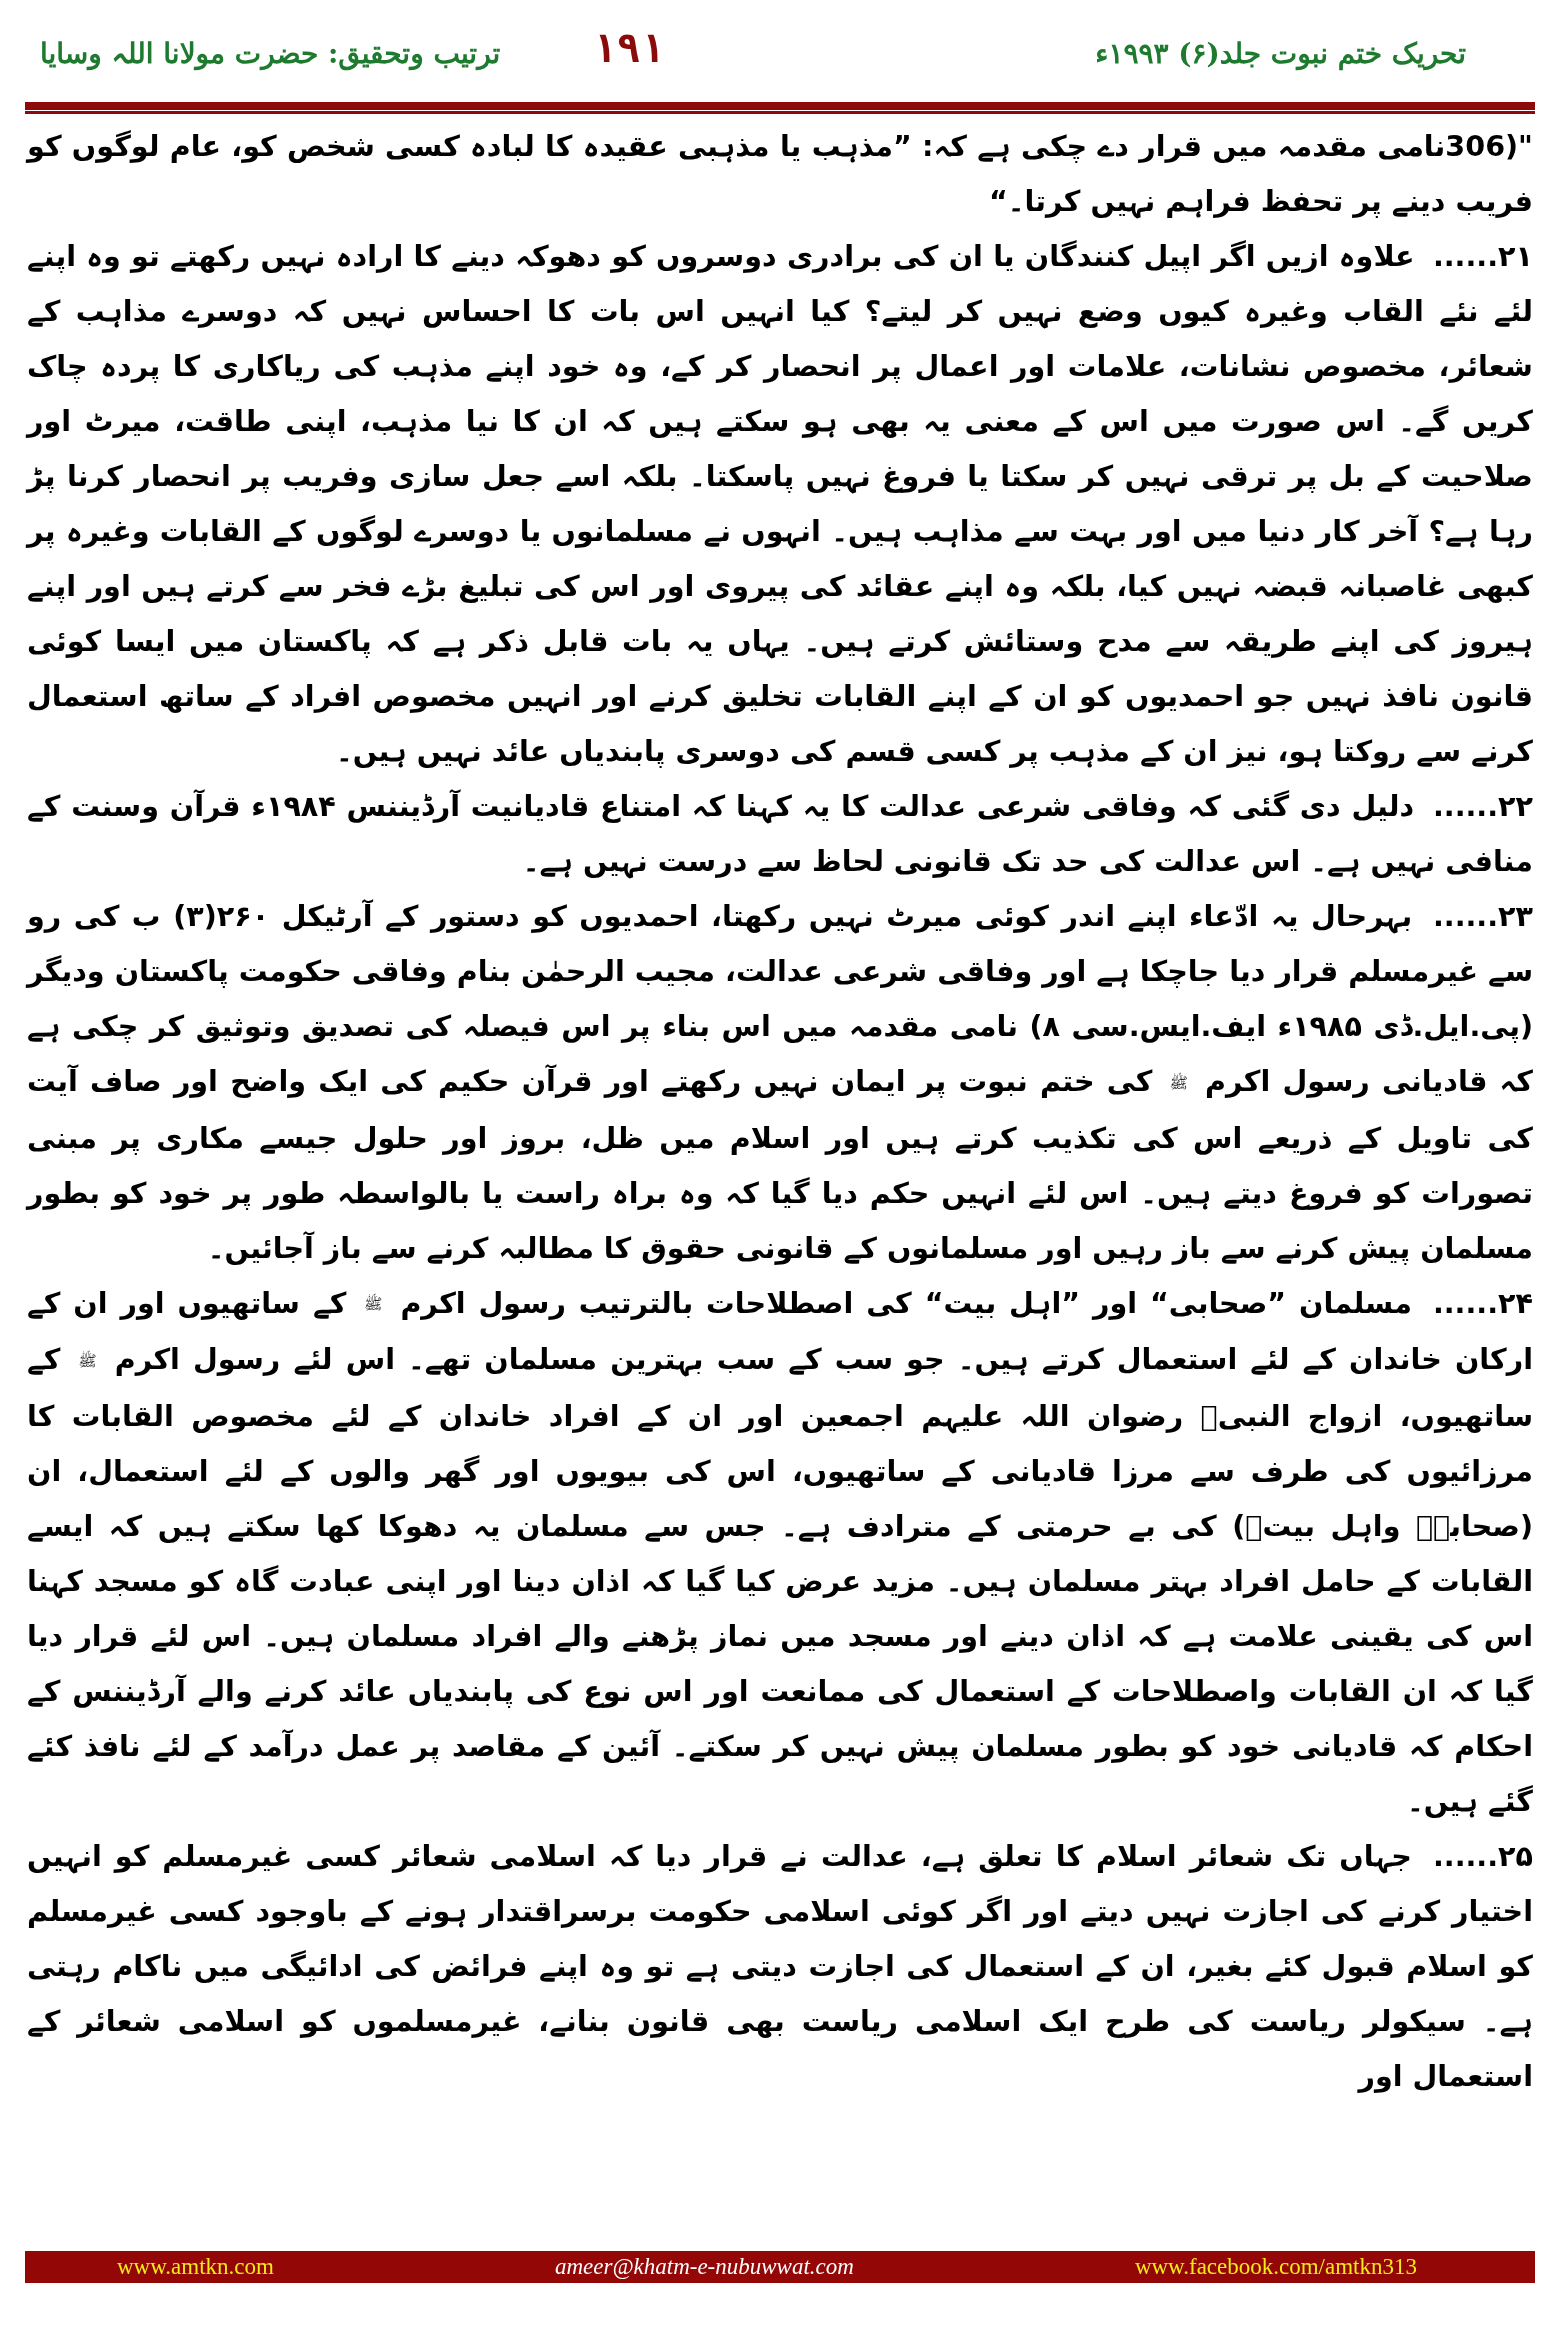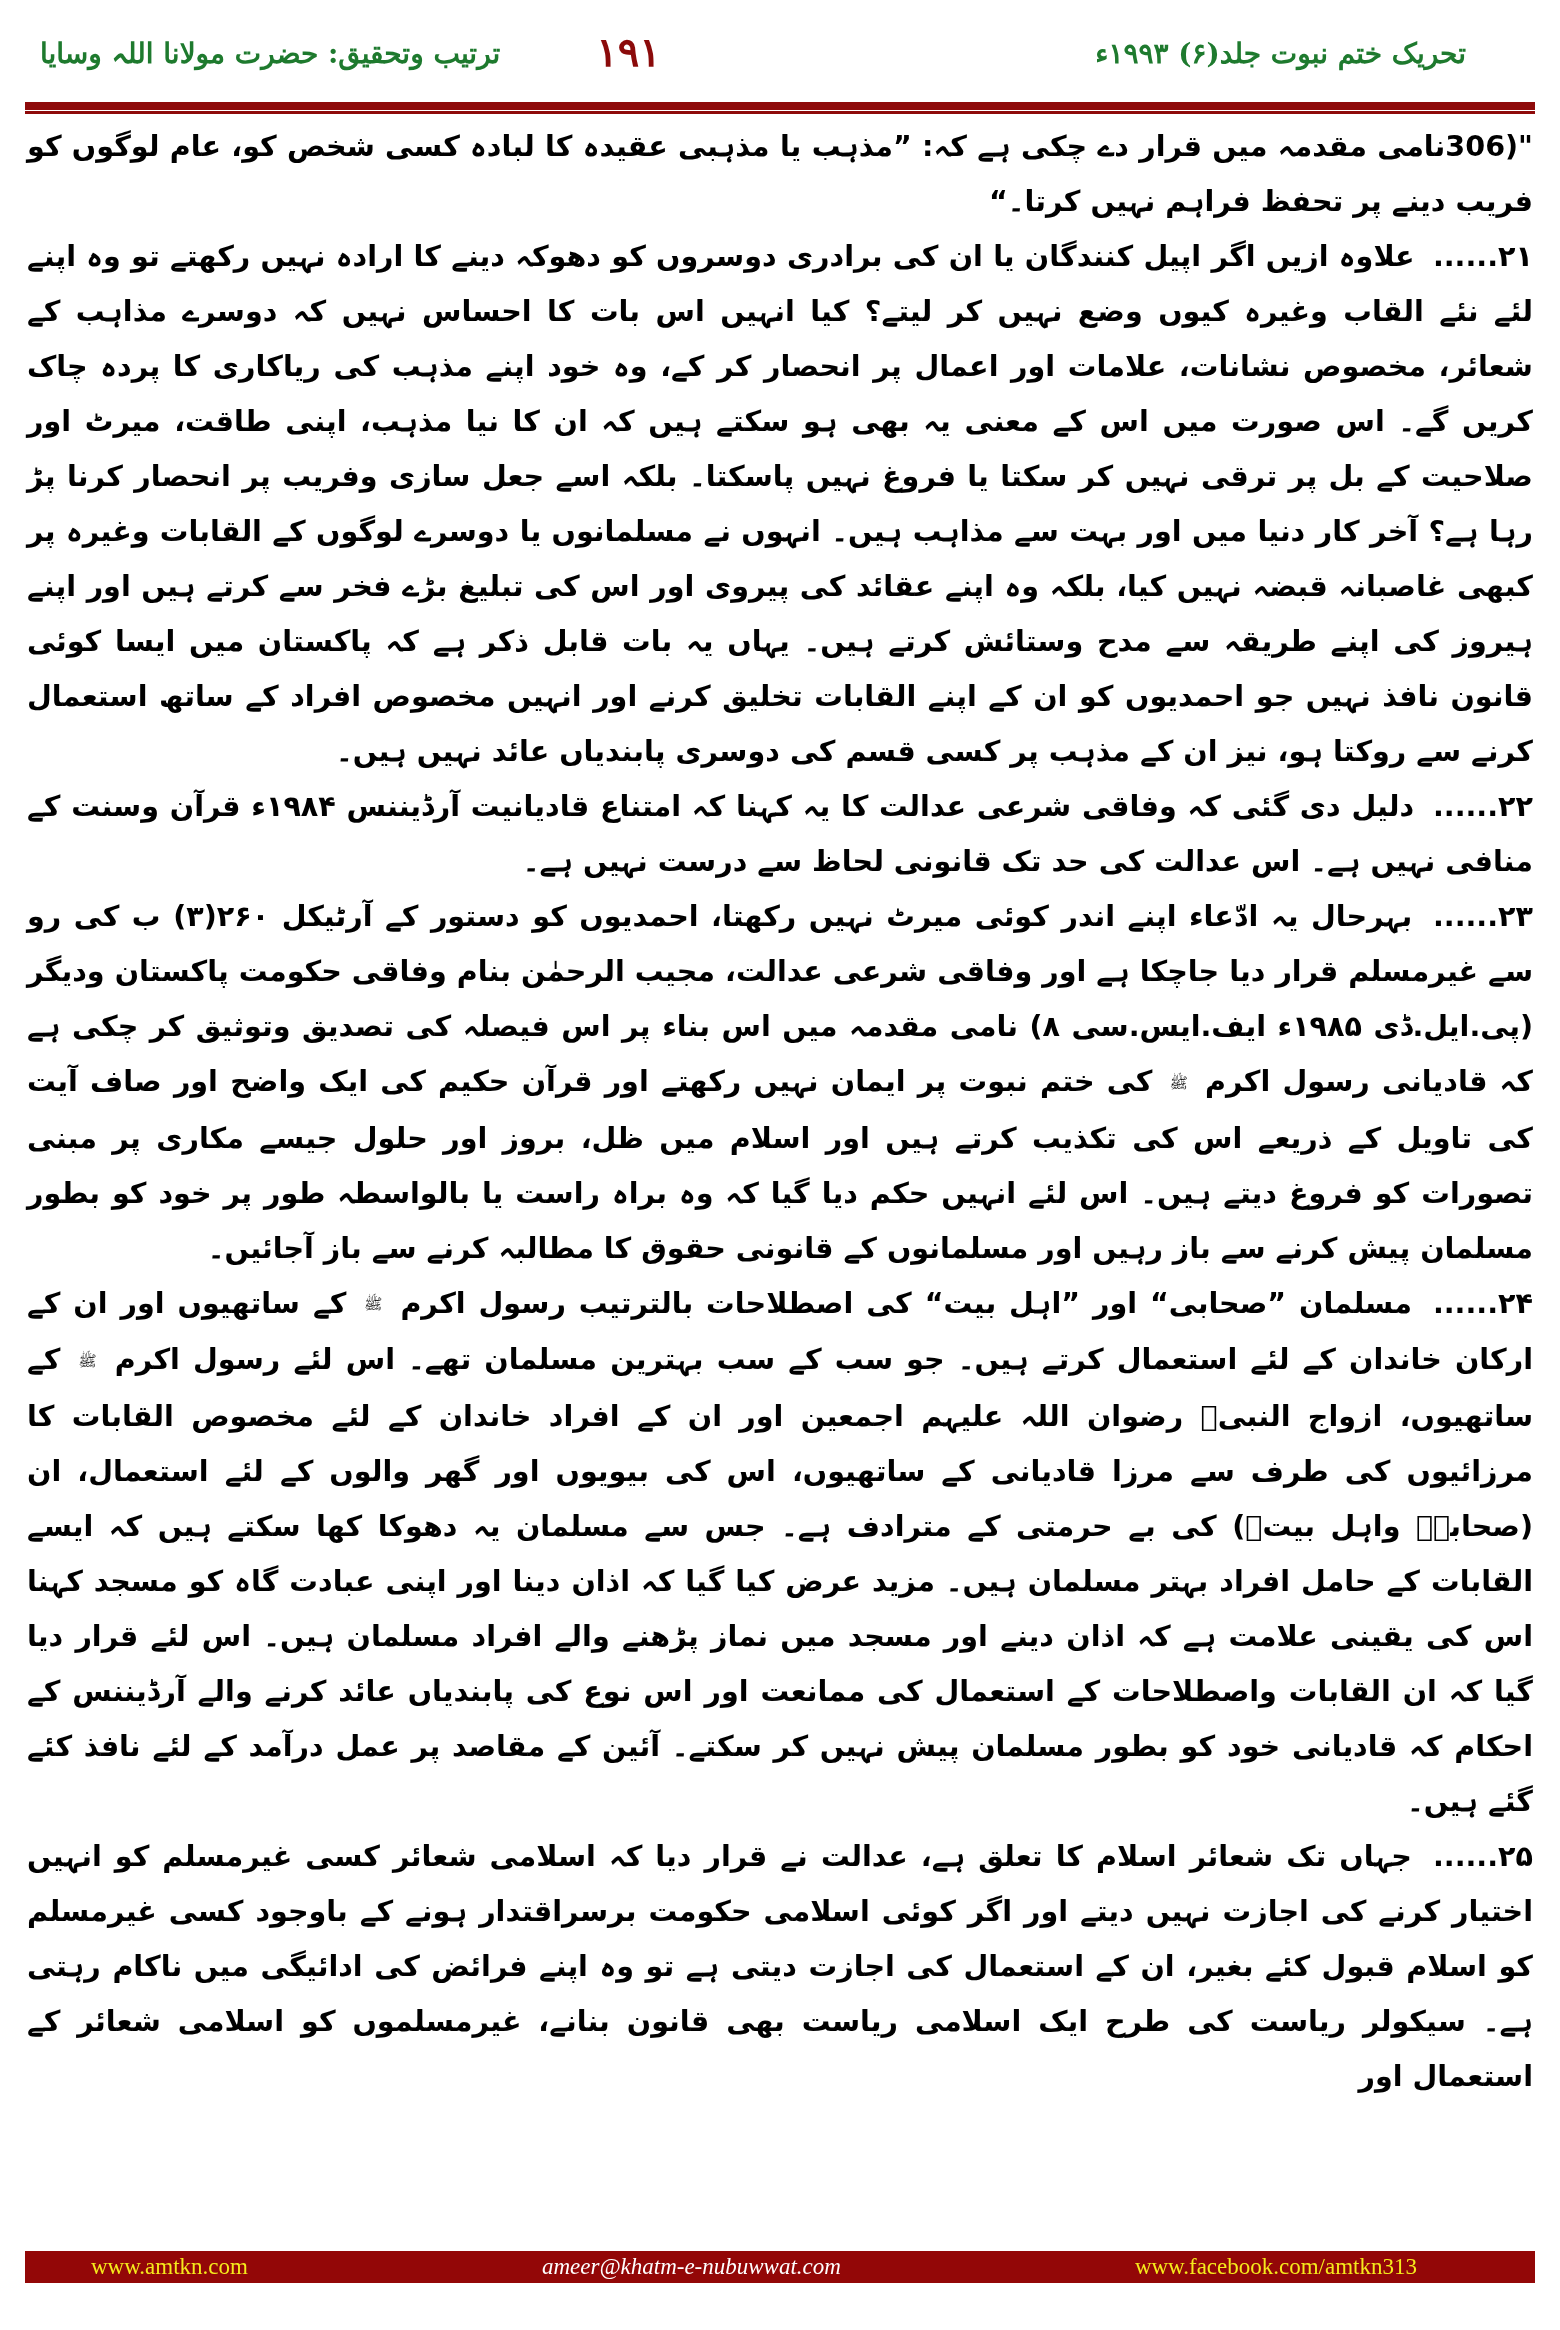--- a/index.html
+++ b/index.html
@@ -34,21 +34,21 @@
     }
     .hdr-right { right: 94px; }
     .hdr-left { left: 40px; }
     .page-number {
       position: absolute;
       top: 25px;
       left: 0;
       width: 1257px;
       text-align: center;
       color: #8b0a0a;
-      font-family: Liberation Sans, sans-serif;
+      font-family: Liberation Mono, monospace;
       font-weight: bold;
       font-size: 40px;
       line-height: 54px;
       direction: rtl;
     }
     .rule-thick {
       position: absolute;
       left: 25px;
       width: 1510px;
       top: 102px;
@@ -102,21 +102,21 @@
       justify-content: space-between;
       font-family: "Liberation Serif", serif;
       font-size: 23px;
       line-height: 32px;
     }
     .footer-link {
       display: inline-block;
       text-decoration: none;
       cursor: pointer;
     }
-    .fl-web { color: #f5ea1c; margin-left: 66px; }
+    .fl-web { color: #f5ea1c; margin-left: 92px; }
     .fl-mail { color: #ffffff; font-style: italic; }
     .fl-fb { color: #f5ea1c; margin-right: 118px; }
   </style>
 </head>
 <body>
 
 <div class="page-header">
   <div class="hdr-text hdr-right">تحریک ختم نبوت جلد(۶) ۱۹۹۳ء</div>
   <div class="page-number">۱۹۱</div>
   <div class="hdr-text hdr-left">ترتیب وتحقیق: حضرت مولانا اللہ وسایا</div>

